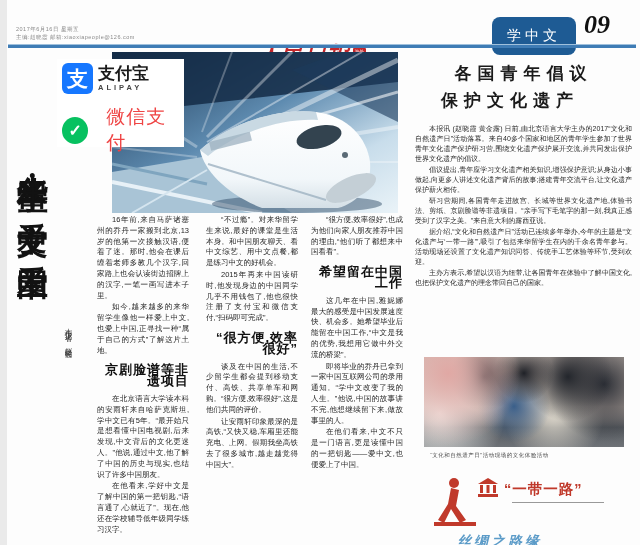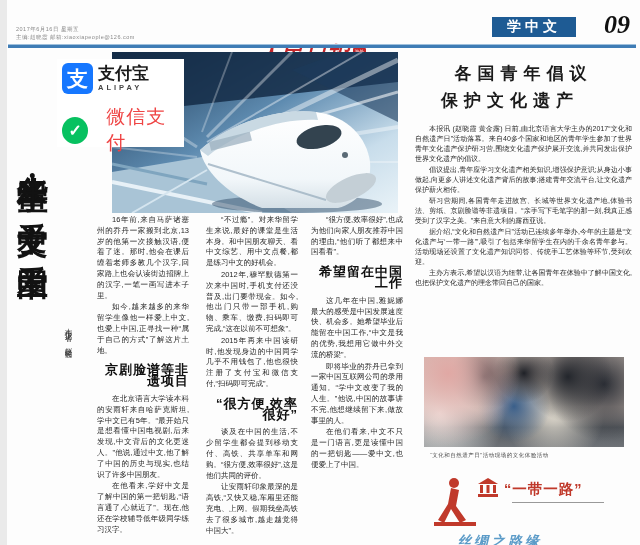--- a/index.html
+++ b/index.html
@@ -6,24 +6,24 @@
   .page{position:relative;width:640px;height:545px;background:#fdfdfd;overflow:hidden;
         font-family:"Liberation Sans",sans-serif;color:#222;}
   .edge-strip{position:absolute;left:0;top:0;width:7px;height:545px;background:#eaeaea;}
   
   .dateline{position:absolute;left:16px;top:25px;font-size:5.5px;line-height:8px;color:#8a8a8a;letter-spacing:.5px;}
   .masthead{position:absolute;left:258px;top:14px;display:flex;align-items:flex-start;margin-top:28px;}
   .masthead-title{font-family:"Liberation Serif",serif;font-weight:bold;font-style:italic;
         font-size:22px;color:#c3272b;letter-spacing:1px;line-height:26px;}
   .masthead-seal{margin-left:3px;margin-top:6px;width:13px;height:17px;background:#c3272b;color:#fff;
         font-size:4.5px;line-height:5.5px;text-align:center;padding-top:1px;box-sizing:border-box;border-radius:1px;}
-  .section-box{position:absolute;left:492px;top:17px;width:84px;height:20px;background:#1e5b94;
-        color:#fff;font-weight:bold;font-size:14px;letter-spacing:4px;display:flex;align-items:center;justify-content:center;}
+  .section-box{position:absolute;left:492px;top:17px;width:84px;height:38px;background:#1e5b94;
+        color:#fff;font-weight:normal;font-size:14px;letter-spacing:4px;display:flex;align-items:center;justify-content:center;border-radius:8px;}
   .page-num{position:absolute;left:584px;top:10px;font-family:"Liberation Serif",serif;
-        font-weight:bold;font-style:italic;font-size:26px;color:#111;margin-left:20px;}
+        font-weight:bold;font-style:italic;font-size:26px;color:#111;}
   .head-rule{position:absolute;left:8px;top:44px;width:628px;height:3px;background:#3f7cb5;border-top:1px solid #9fc0dc;}
   
   .v-headline{position:absolute;left:10px;top:150px;height:400px;writing-mode:vertical-rl;text-orientation:upright;
         font-family:"Liberation Serif",serif;font-weight:bold;font-size:31px;line-height:44px;color:#121212;letter-spacing:2px;}
   .v-byline{position:absolute;left:63px;top:322px;height:130px;writing-mode:vertical-rl;text-orientation:upright;
         font-size:7.5px;letter-spacing:2px;color:#333;}
   
   .train-photo{position:absolute;left:112px;top:52px;width:286px;height:161px;overflow:hidden;background:#1c3c5e;}
   
   .pay-card{position:absolute;left:57px;top:59px;width:127px;height:88px;background:#fff;}
@@ -162,21 +162,20 @@
       </div>
     <h3 class="subhead">京剧脸谱等非遗项目</h3>
     <div>
         <p class="para">在北京语言大学读本科的安雨轩来自哈萨克斯坦,学中文已有5年。“最开始只是想看懂中国电视剧,后来发现,中文背后的文化更迷人。”他说,通过中文,他了解了中国的历史与现实,也结识了许多中国朋友。</p>
         <p class="para">在他看来,学好中文是了解中国的第一把钥匙,“语言通了,心就近了”。现在,他还在学校辅导低年级同学练习汉字。</p>
       </div>
   </div>
   <div class="col col2">
     <div>
         <p class="para">“不过瘾”。对来华留学生来说,最好的课堂是生活本身。和中国朋友聊天、看中文综艺、用中文点餐,都是练习中文的好机会。</p>
-        <p class="para">2012年,穆罕默德第一次来中国时,手机支付还没普及,出门要带现金。如今,他出门只带一部手机,购物、乘车、缴费,扫码即可完成,“这在以前不可想象”。</p>
         <p class="para">2015年再来中国读研时,他发现身边的中国同学几乎不用钱包了,他也很快注册了支付宝和微信支付,“扫码即可完成”。</p>
       </div>
     <h3 class="subhead">“很方便,效率很好”</h3>
     <div>
         <p class="para">谈及在中国的生活,不少留学生都会提到移动支付、高铁、共享单车和网购。“很方便,效率很好”,这是他们共同的评价。</p>
         <p class="para">让安雨轩印象最深的是高铁,“又快又稳,车厢里还能充电、上网。假期我坐高铁去了很多城市,越走越觉得中国大”。</p>
       </div>
   </div>
   <div class="col col3">
     <div>

